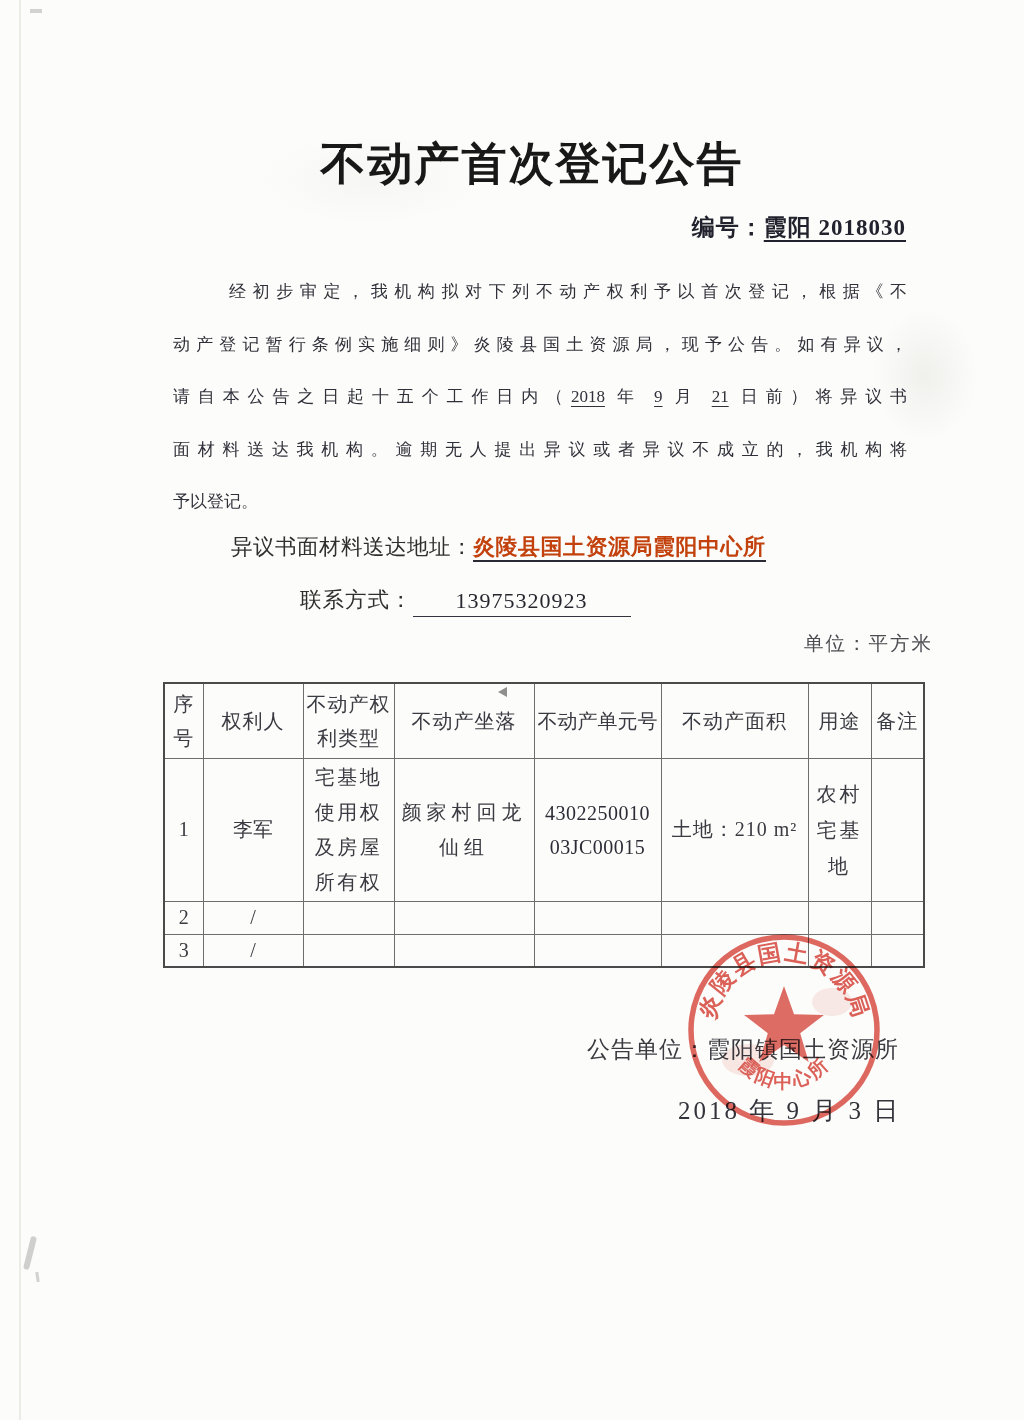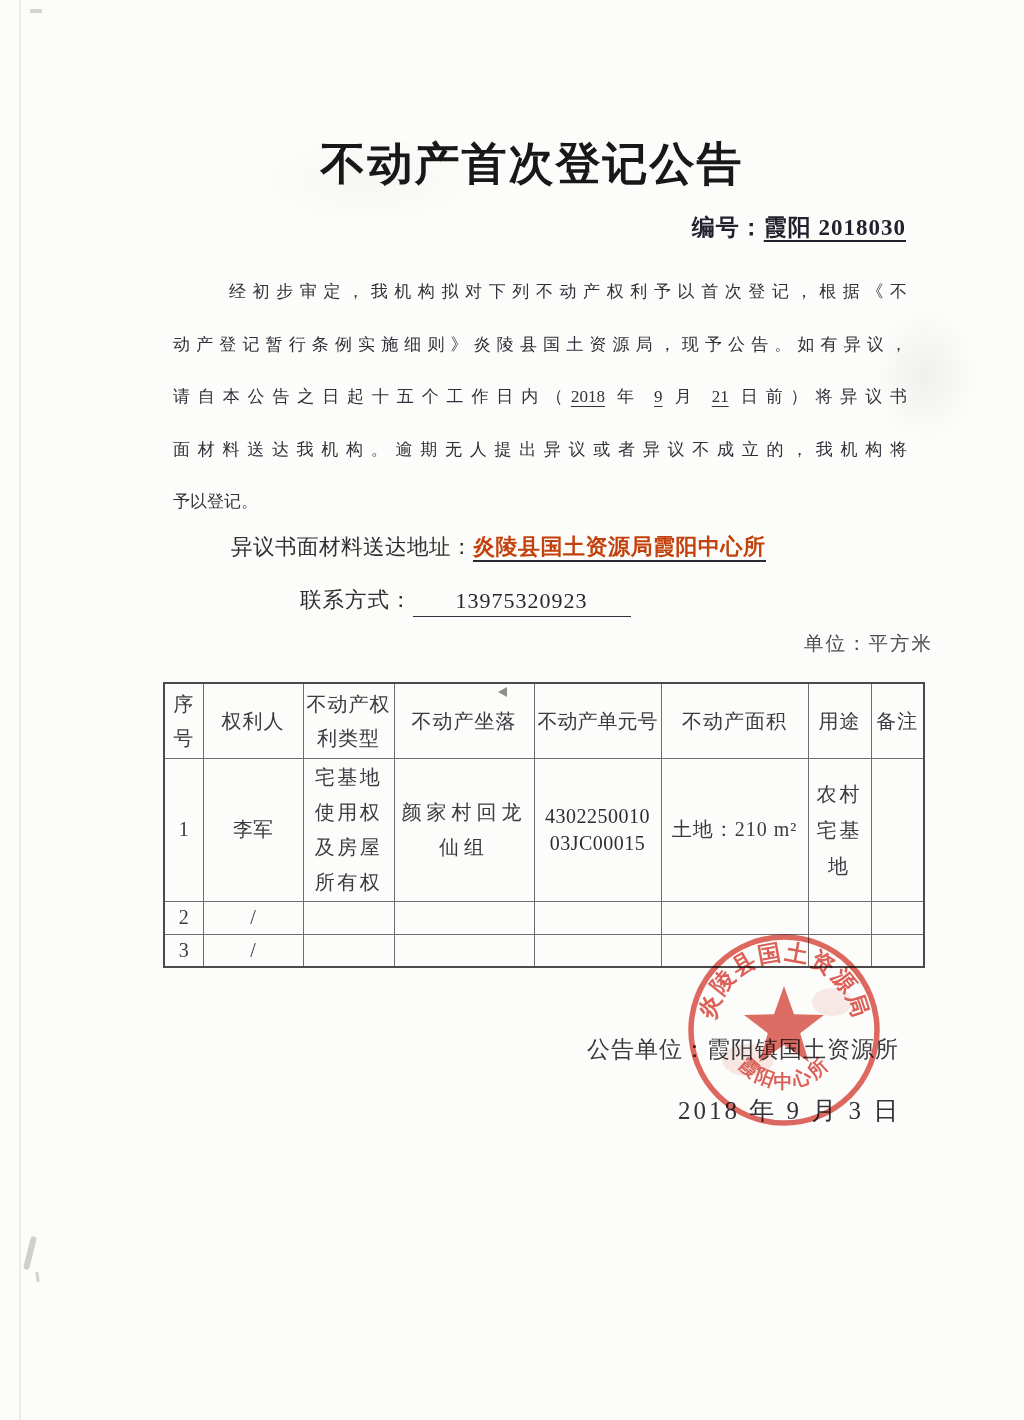--- a/index.html
+++ b/index.html
@@ -57,21 +57,21 @@
     vertical-align:middle;text-align:center;overflow:hidden;}
   table.reg{border:2px solid #4a4a4a;}
   table.reg th{letter-spacing:1px;line-height:34px;}
   tr.hdr{height:75px;}
   tr.r1{height:110px;}
   tr.r2,tr.r3{height:33px;}
   .nowrap{white-space:nowrap;letter-spacing:0 !important;}
   td.lft{text-align:left;padding-left:6px;}
   td.type-cell{text-align:left;padding-left:7px;line-height:35px;letter-spacing:2.5px;}
   td.loc-cell{text-align:left;padding:0 6px;line-height:35px;letter-spacing:5px;text-align:justify;}
-  td.unit-cell{font-weight:bold;line-height:27px;letter-spacing:.5px;color:#2c2c36;}
+  td.unit-cell{font-weight:bold;line-height:34px;letter-spacing:.5px;color:#2c2c36;}
   td.area-cell{letter-spacing:1px;}
   td.use-cell{line-height:36px;letter-spacing:3px;padding:0 9px;}
   td.num{font-size:20px;}
   td.bold{font-weight:bold;}
 
   .issuer-line{position:absolute;left:587px;top:1034px;font-size:23px;color:#3a3a40;letter-spacing:1px;}
   .date-line{position:absolute;left:678px;top:1094px;font-size:25px;color:#33333b;letter-spacing:3px;}
 
   .stamp{position:absolute;left:686px;top:932px;width:196px;height:196px;
     mix-blend-mode:multiply;opacity:.85;}

